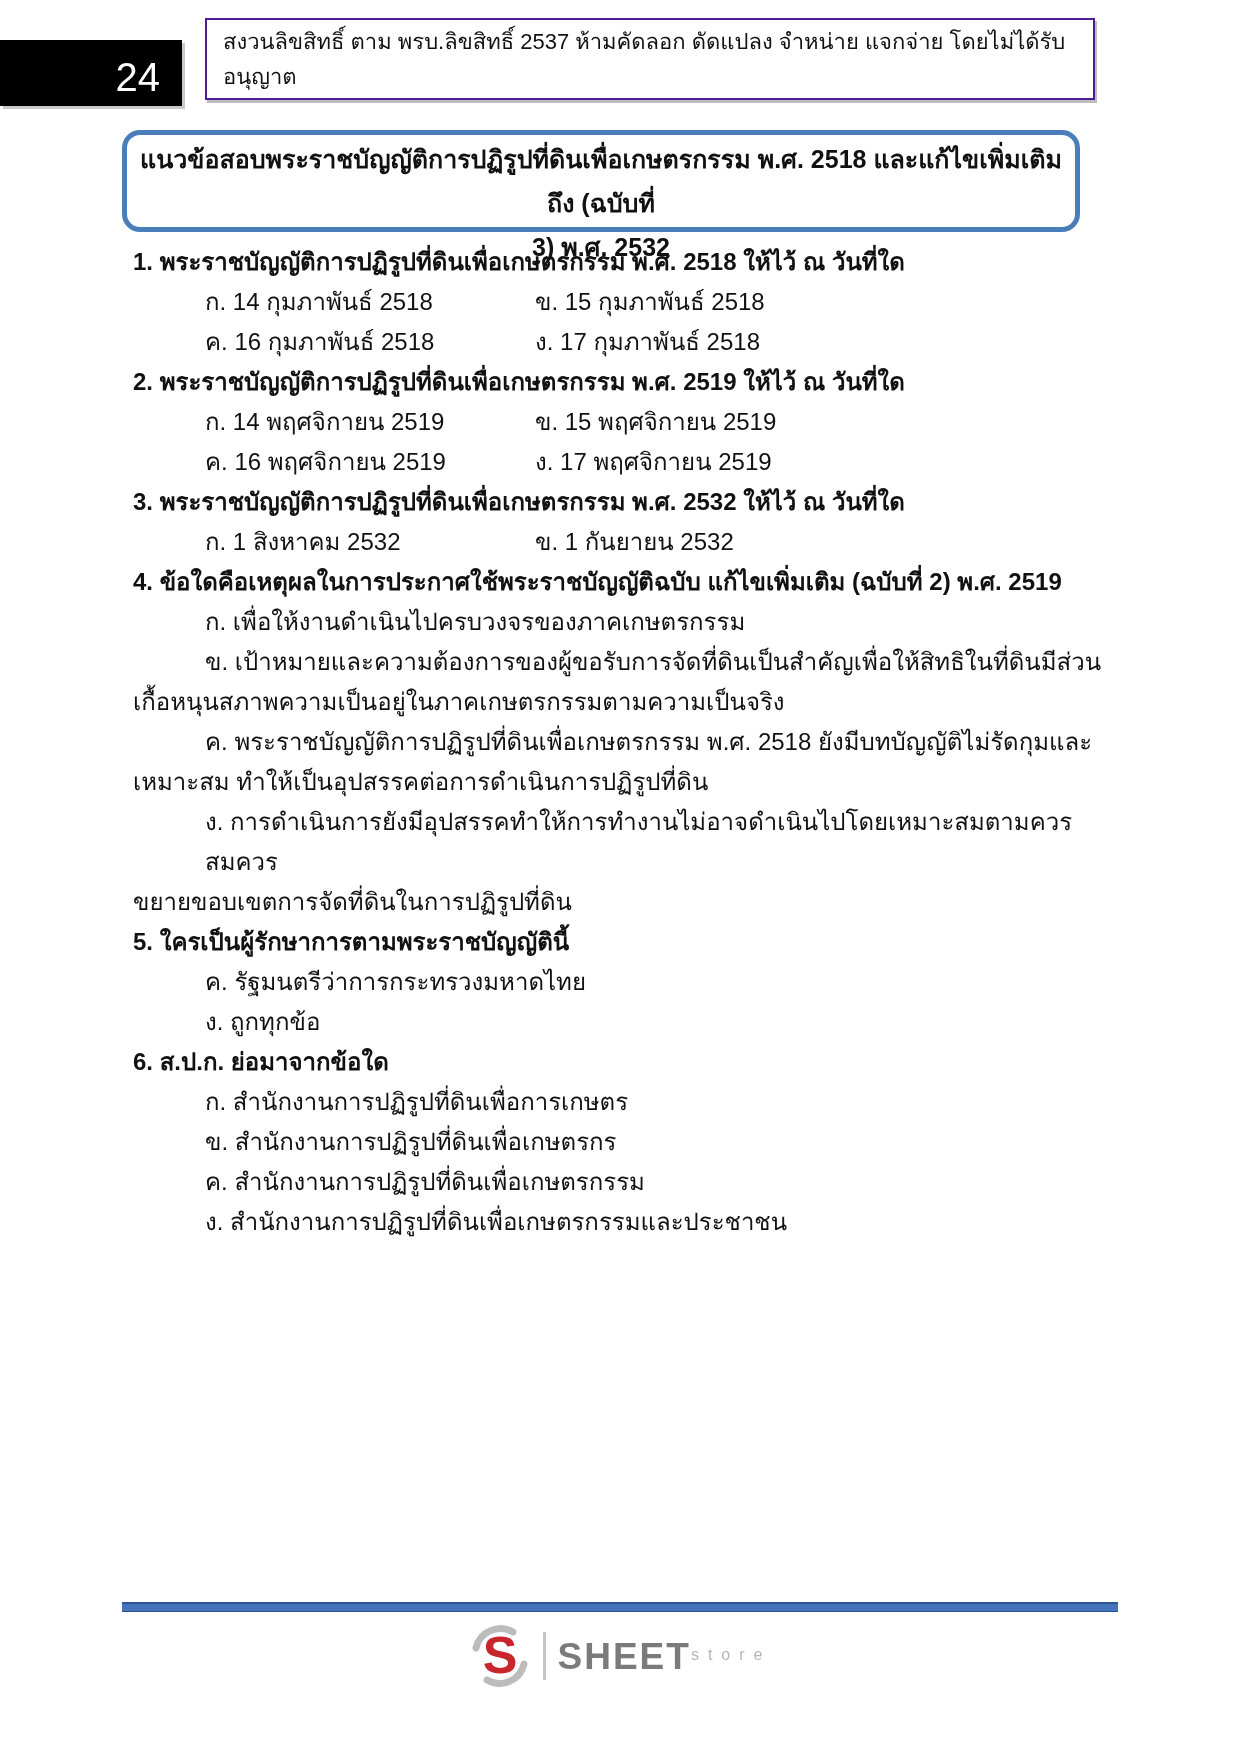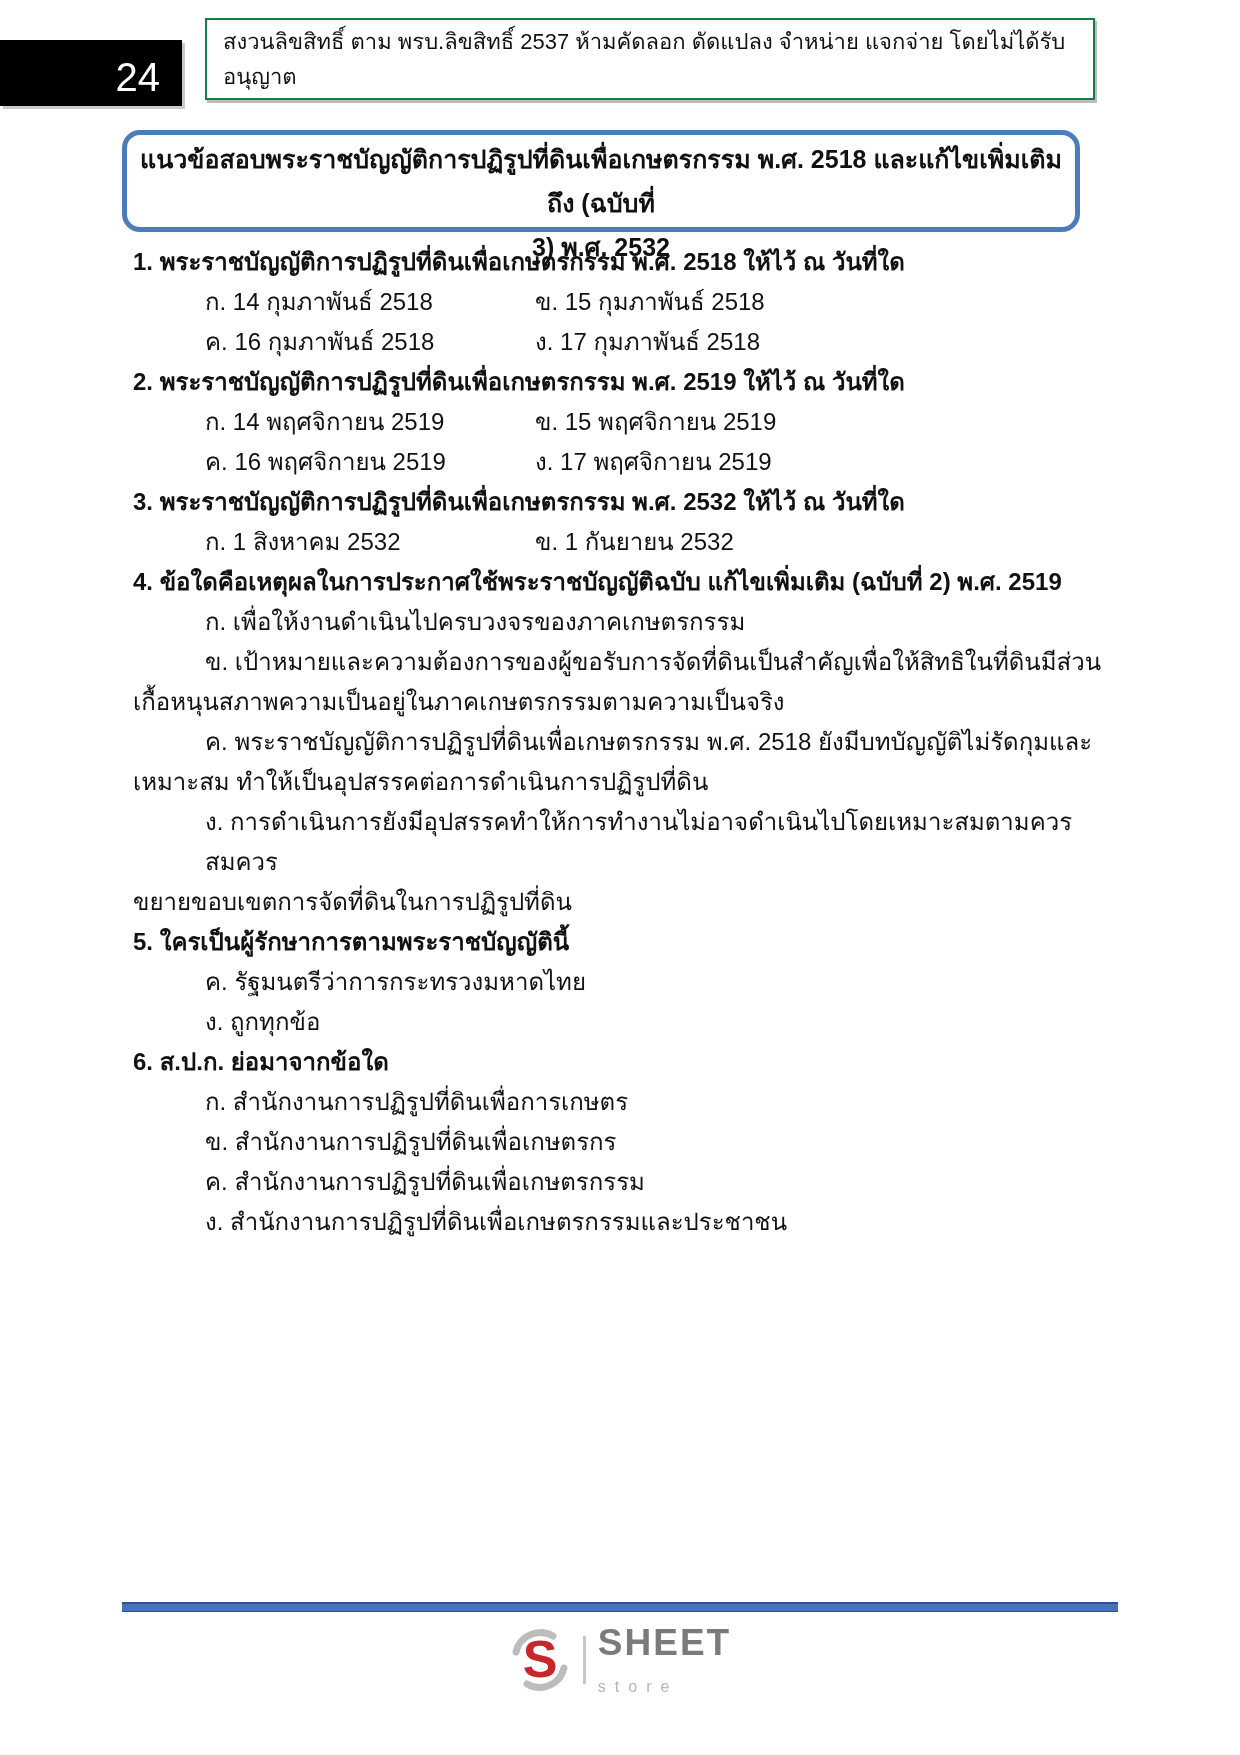--- a/index.html
+++ b/index.html
@@ -24,21 +24,21 @@
     align-items:flex-end;
     justify-content:flex-end;
     padding:0 22px 6px 0;
     font-size:40px;
     box-shadow:3px 3px 0 #c9c9c9;
   }
   .copyright-box {
     position:absolute;
     left:205px; top:18px;
     width:890px; height:82px;
-    border:2px solid #15803d;
+    border:2px solid #4c1d95;
     background:#ffffff;
     display:flex;
     align-items:center;
     padding-left:16px;
     font-size:22px;
     color:#111111;
     box-shadow:2px 3px 0 #bdbdbd;
   }
 
   
@@ -87,34 +87,34 @@
     left:0; right:0; top:1624px;
     display:flex;
     justify-content:center;
     align-items:center;
     gap:12px;
   }
   .logo-divider {
     width:3px; height:48px;
     background:#c7c7c7;
   }
-  .brand-col { display:flex; flex-direction:column; }
+  .brand-col { display:flex; }
   .brand-main {
     font-size:37px;
     font-weight:bold;
     color:#7b7b7b;
     letter-spacing:2px;
     line-height:1;
   }
   .brand-sub {
     font-size:16px;
     color:#b5b5b5;
     letter-spacing:9px;
     line-height:1;
-    margin-top:18px;
+    margin-top:9px;
   }
 </style>
 </head>
 <body>
 
 <div class="page">
 
   <div class="page-number-box">
     <span>24</span>
   </div>

